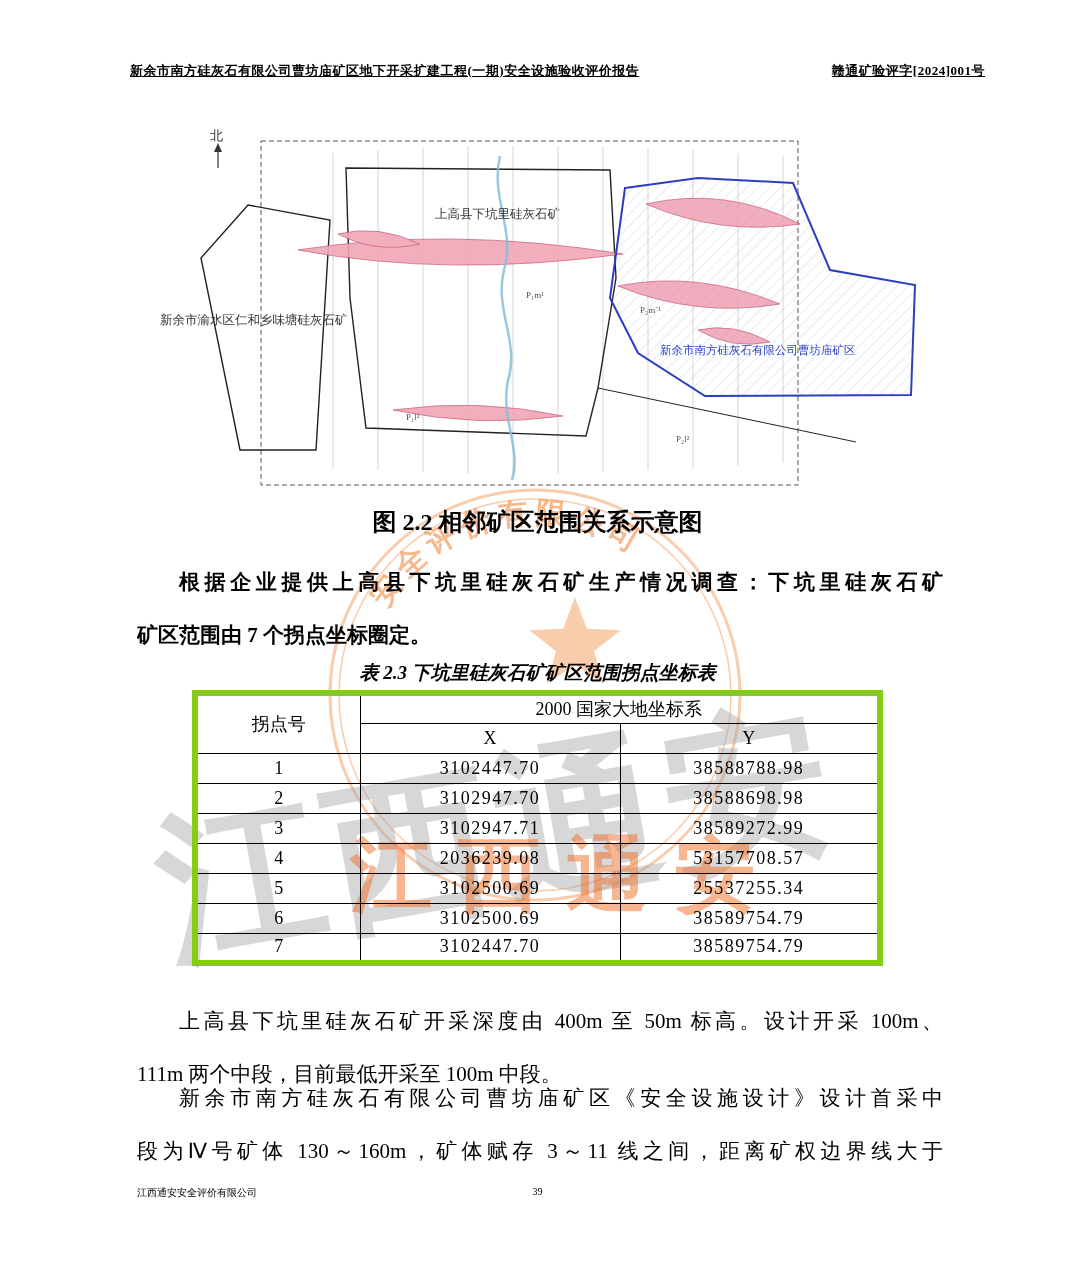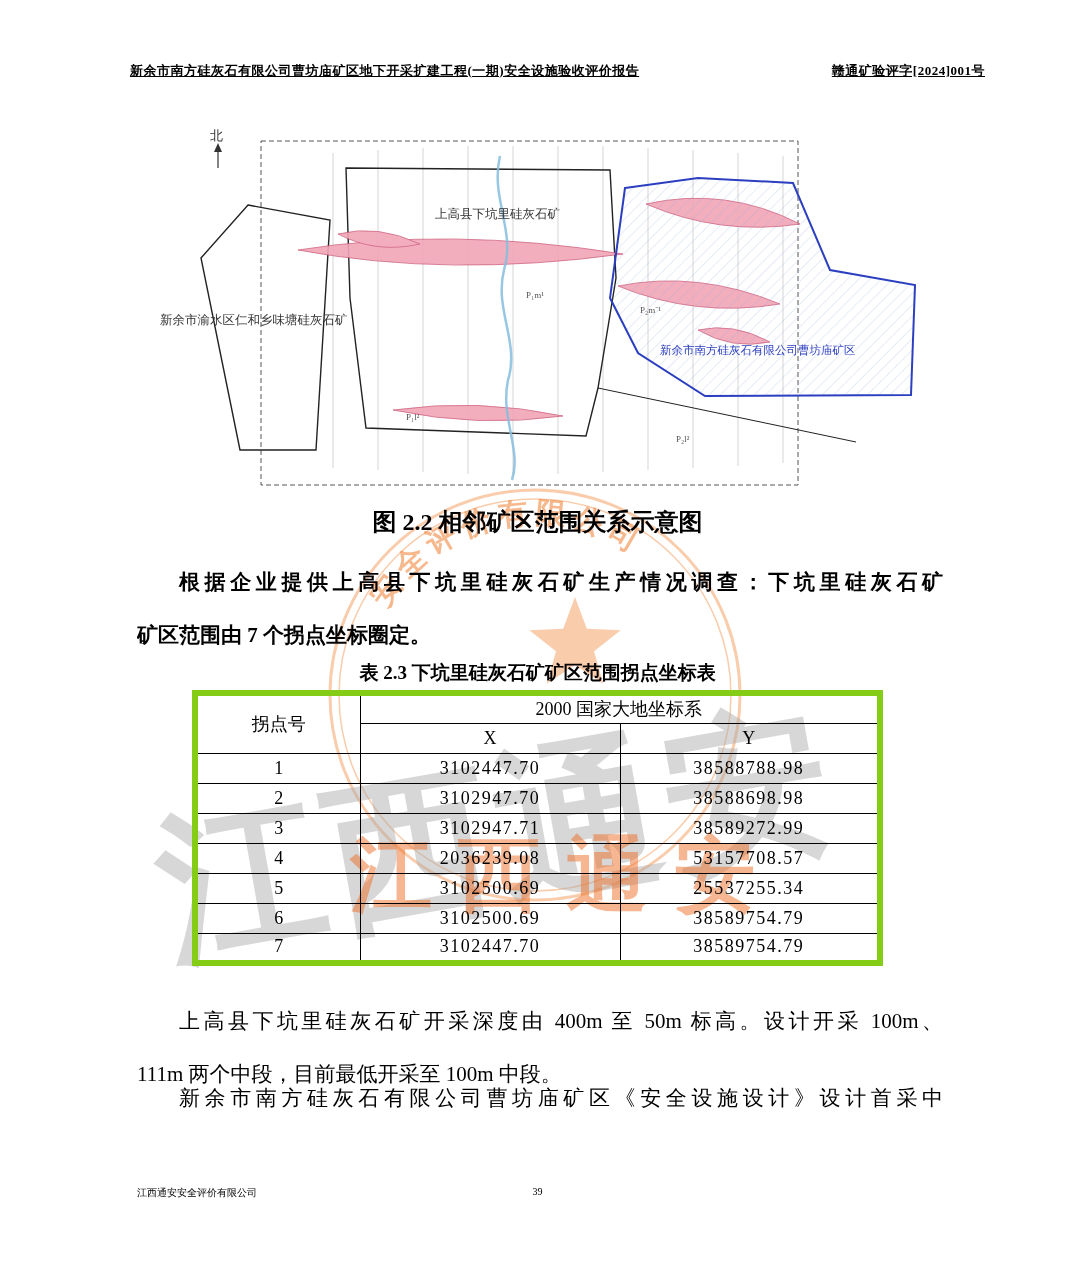--- a/index.html
+++ b/index.html
@@ -29,21 +29,21 @@
   .para { position:absolute; left:137px; width:806px; font-size:21px; }
   .para .line { line-height:53px; height:53px; white-space:nowrap; overflow:hidden; }
   .para .line.just { white-space:normal; text-align:justify; text-align-last:justify; }
   .para .line.indent { text-indent:2em; }
   #p1 { top:556px;font-weight:bold; }
   #p2 { top:995px; }
   #p3 { top:1072px; }
 
   .tbl-caption {
     position:absolute; top:660px; left:0; width:100%;
-    text-align:center; font-weight:bold; font-size:19px;
+    text-align:center; font-weight:bold; font-size:19px;font-style:italic;
   }
 
   table.coords {
     position:absolute; left:192px; top:690px; width:691px;
     border-collapse:collapse; border:6px solid #84cc16;
     font-size:18px; table-layout:fixed;
   }
   table.coords td {
     border:1px solid #000; text-align:center; vertical-align:middle;
     height:30px; padding:1px 4px;
@@ -205,20 +205,21 @@
       </tbody>
     </table>
 
     <div class="para" id="p2">
       <div class="line just indent">上高县下坑里硅灰石矿开采深度由 400m 至 50m 标高。设计开采 100m、</div>
       <div class="line">111m 两个中段，目前最低开采至 100m 中段。</div>
     </div>
 
     <div class="para" id="p3">
       <div class="line just indent">新余市南方硅灰石有限公司曹坊庙矿区《安全设施设计》设计首采中</div>
+      <div class="line just">段为Ⅳ号矿体 130～160m，矿体赋存 3～11 线之间，距离矿权边界线大于</div>
     </div>
 
     <div class="footer">
       <span>江西通安安全评价有限公司</span>
       <span class="page-num">39</span>
     </div>
 
   </div>
 </div>
 

